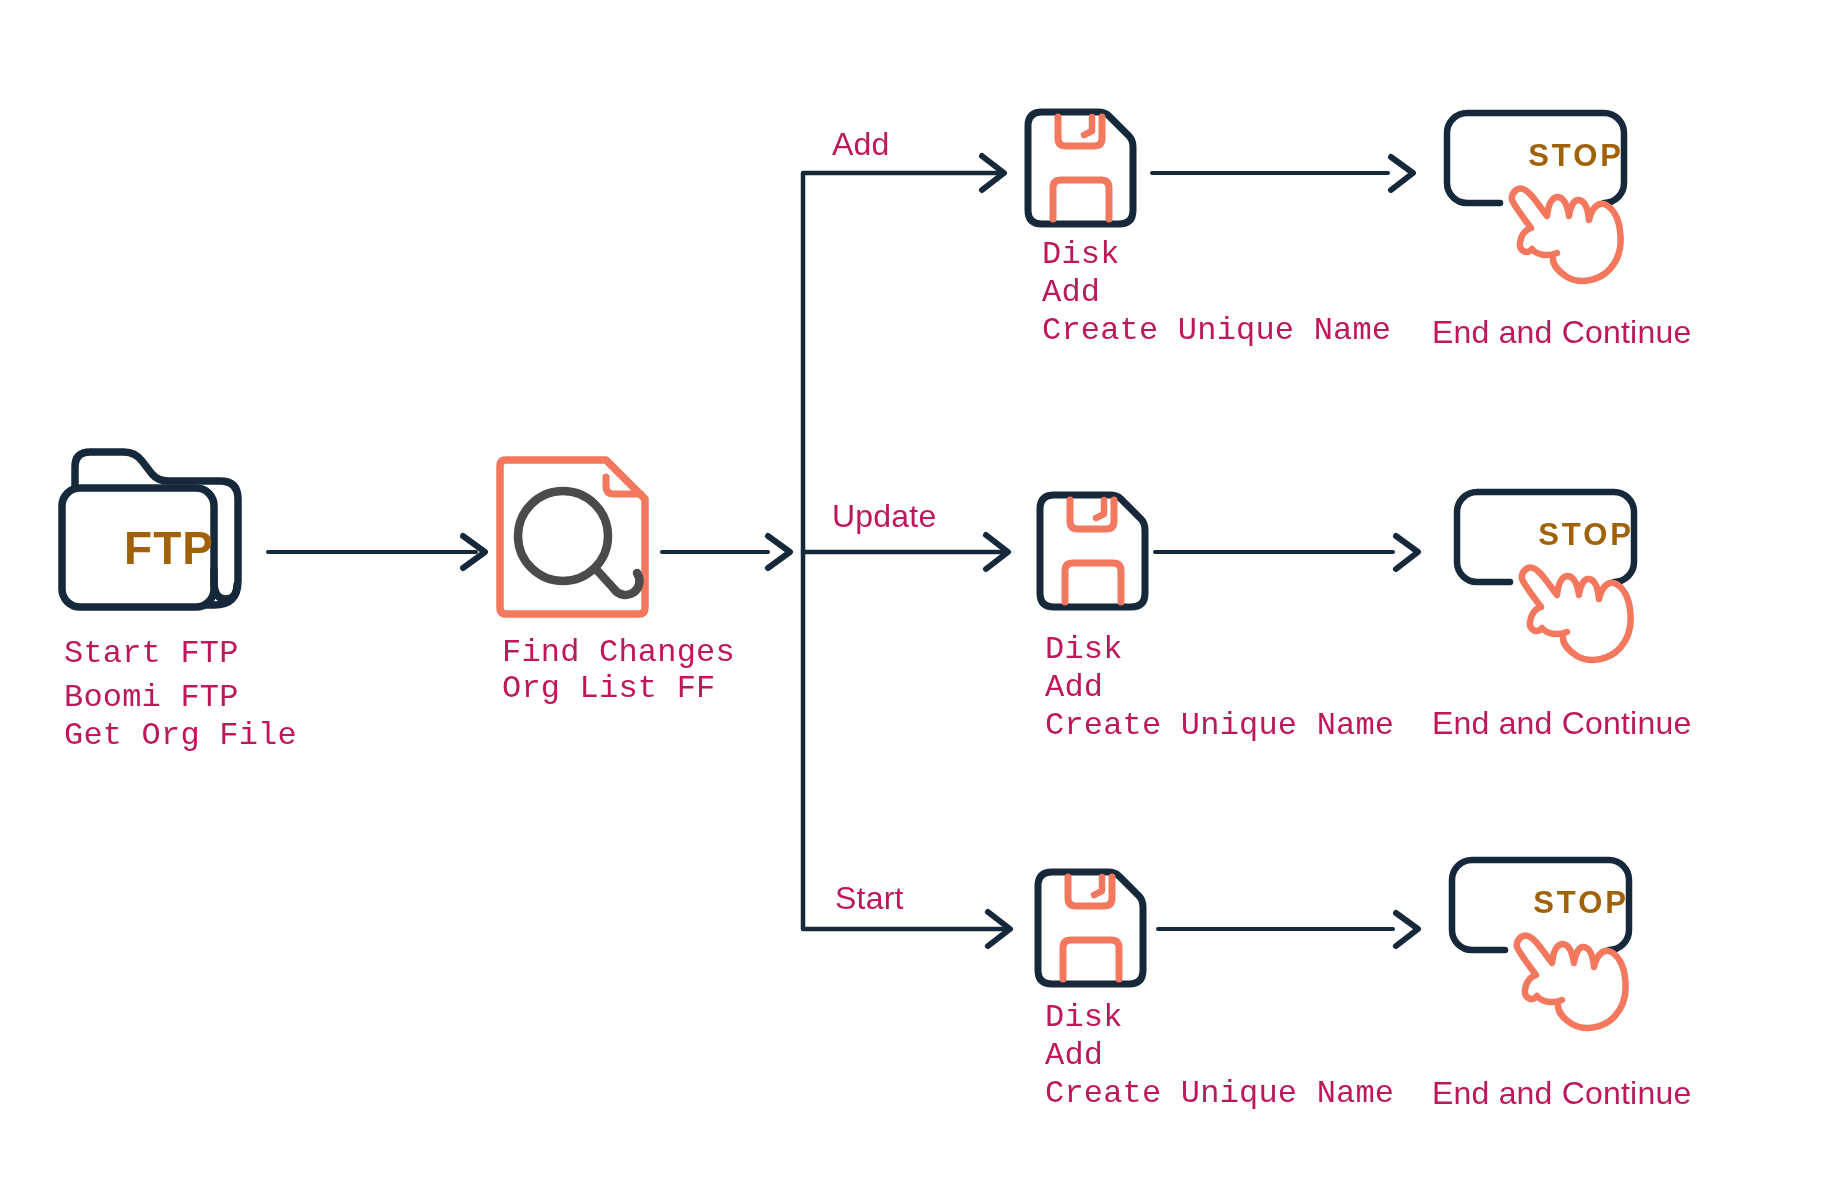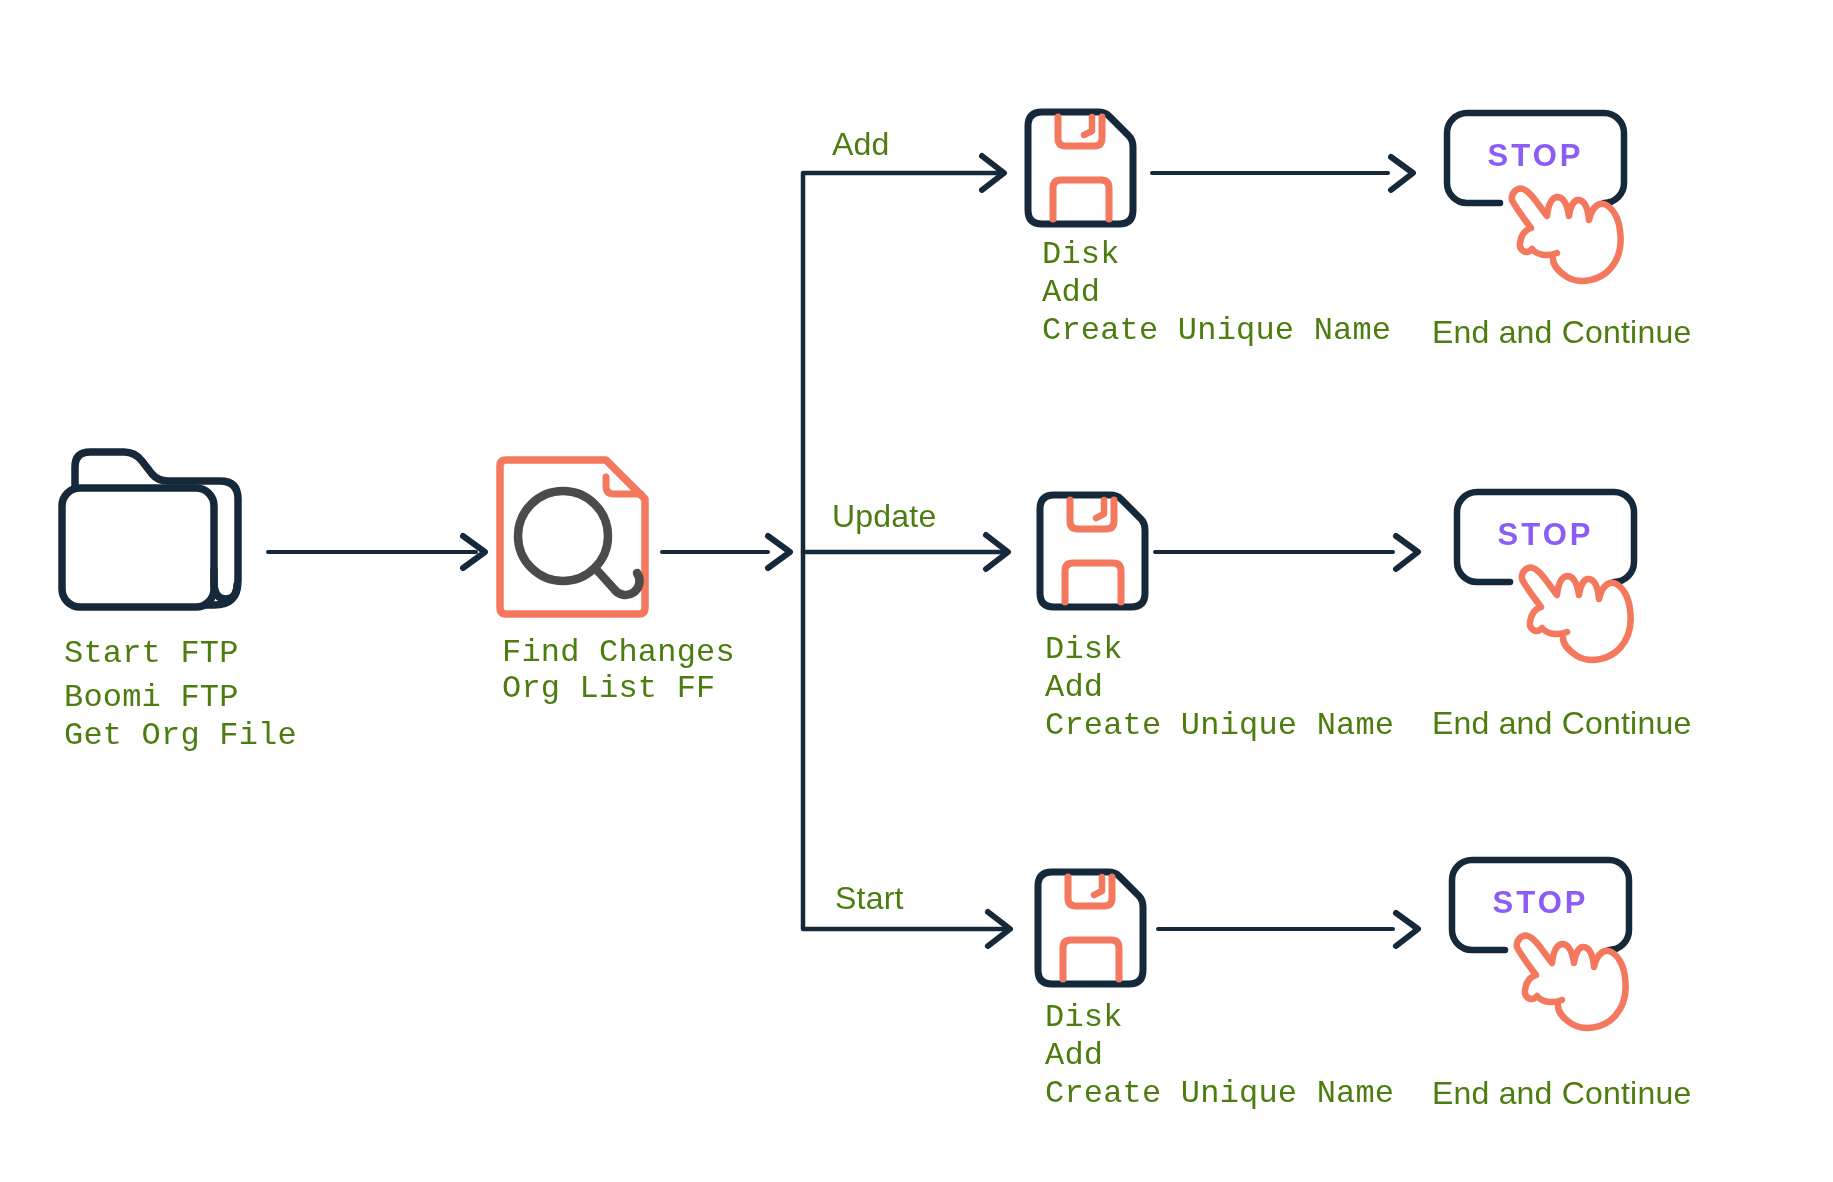--- a/index.html
+++ b/index.html
@@ -3,28 +3,28 @@
 <meta charset="utf-8">
 <style>
   html,body{margin:0;padding:0;background:#ffffff;}
   .canvas{
     position:relative;width:1833px;height:1182px;background:#ffffff;overflow:hidden;
     font-family:"Liberation Sans",sans-serif;color:#1c3a4e;
   }
   .art{position:absolute;left:0;top:0;}
   .lbl{
     position:absolute;font-size:32px;line-height:38px;white-space:nowrap;
-    color:#4d7c0f;letter-spacing:0.2px;
+    color:#be185d;letter-spacing:0.2px;
   }
   .lbl .ln{display:block;font-family:Liberation Mono, monospace;}
   .lbl .ln.gap{margin-bottom:6px;}
   .find-lbl{line-height:36px;}
   .icon-text{
-    position:absolute;display:flex;align-items:center;justify-content:center;
-    color:#8b5cf6;font-weight:bold;
+    position:absolute;display:flex;align-items:center;justify-content:flex-end;
+    color:#a16207;font-weight:bold;
   }
   .ftp-text{left:62px;top:488px;width:152px;height:119px;font-size:46px;letter-spacing:1px;}
   .stop-text{width:177px;height:86px;font-size:31px;letter-spacing:3px;}
   .stop-text.r1{left:1447px;top:113px;}
   .stop-text.r2{left:1457px;top:492px;}
   .stop-text.r3{left:1452px;top:860px;}
 </style>
 </head>
 <body>
 
@@ -100,20 +100,23 @@
 
     <use href="#disk-shape" x="1028" y="112"></use>
     <use href="#disk-shape" x="1040" y="495"></use>
     <use href="#disk-shape" x="1038" y="872"></use>
 
     <use href="#stop-shape" x="1447" y="113"></use>
     <use href="#stop-shape" x="1457" y="492"></use>
     <use href="#stop-shape" x="1452" y="860"></use>
   </svg>
 
+  <div class="icon-text ftp-text">
+    <span>FTP</span>
+  </div>
   <div class="icon-text stop-text r1">
     <span>STOP</span>
   </div>
   <div class="icon-text stop-text r2">
     <span>STOP</span>
   </div>
   <div class="icon-text stop-text r3">
     <span>STOP</span>
   </div>
 

